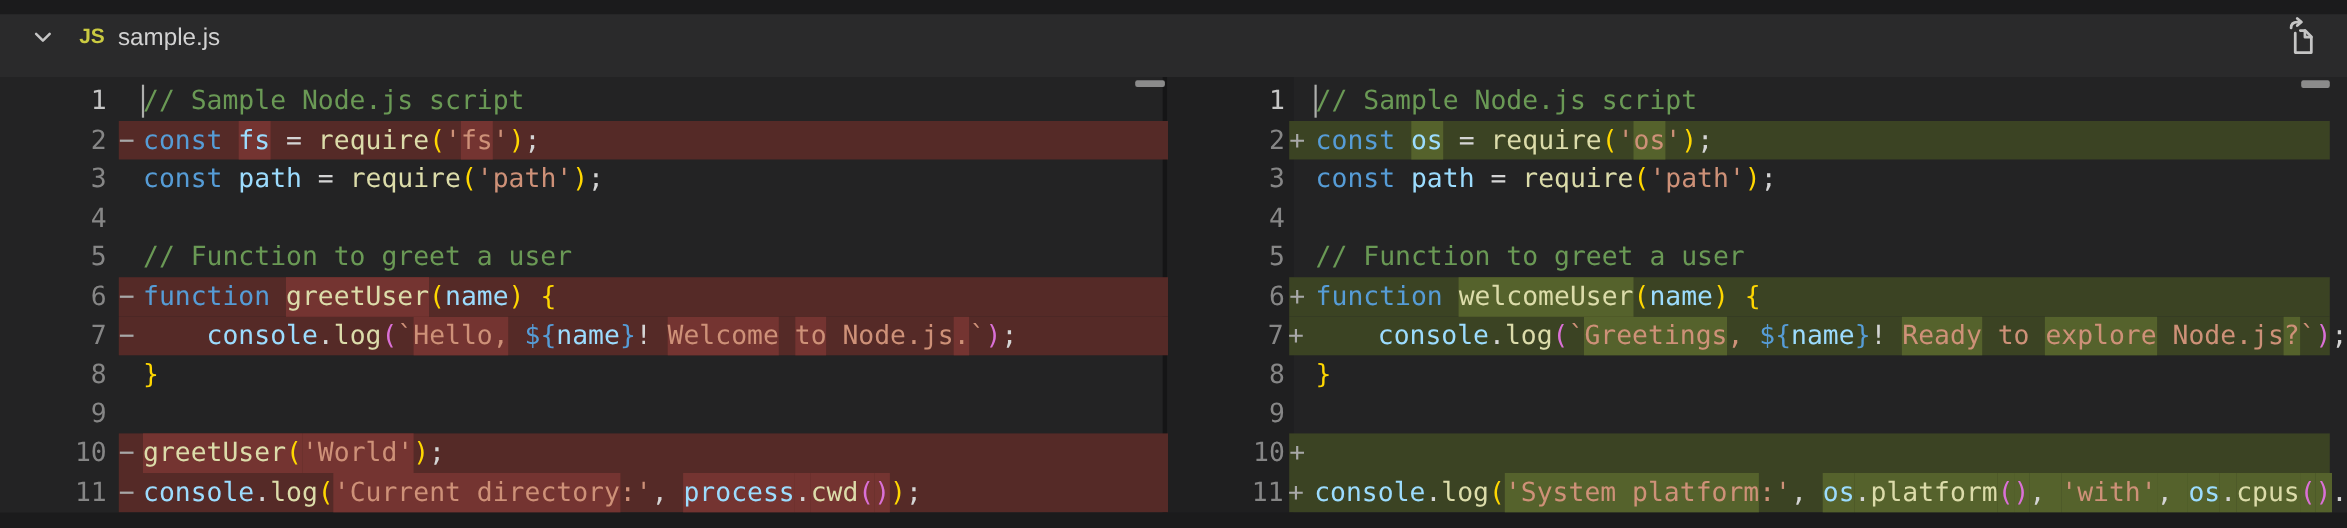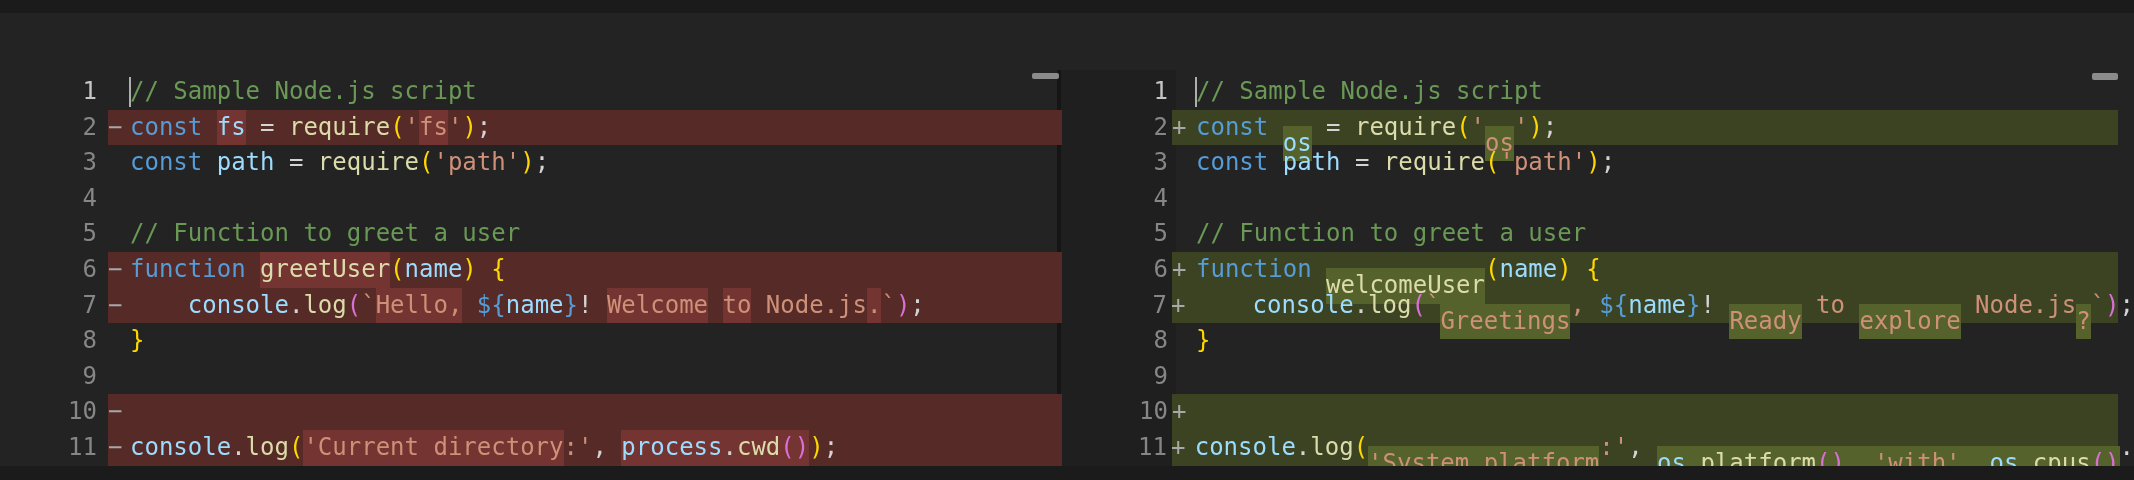--- a/index.html
+++ b/index.html
@@ -51,34 +51,54 @@
   }
   .pane-left .num{width:108px;padding-right:11px;}
   .pane-right .num{width:106px;padding-right:4px;}
   .num.active{color:#c6c6c6;}
   .sign{position:relative;z-index:1;box-sizing:border-box;color:#a8a8a8;line-height:35.6px;}
   .pane-left .sign{width:22px;}
   .pane-right .sign{width:24px;}
   .code{position:relative;z-index:1;white-space:pre;line-height:35.6px;flex:1;overflow:visible;}
   .code span{display:inline-block;height:35.6px;line-height:35.6px;vertical-align:top;white-space:pre;}
   .row.del .code span.hl, .row.del .sign-hl{background:var(--removed-word,#743431);}
-  .row.add .code span.hl{background:var(--added-word,#55622c);margin-top:16px;}
+  .row.add .code span.hl{background:var(--added-word,#55622c);}
 
   .cursor{position:absolute;z-index:2;left:129px;top:3px;width:2px;height:30px;background:#aeafad;}
 
   .overview-mark{position:absolute;z-index:3;background:#8b8b8b;border-radius:2px;}
   .overview-mark.left{left:1032px;top:3px;width:27px;height:6px;}
   .overview-mark.right{left:2092px;top:3px;width:26px;height:7px;}
 </style>
 </head>
 <body>
 
 <div class="window">
   <div class="top-strip"></div>
 
+  <div class="header">
+    <div class="header-inner">
+      <div class="chevron">
+        <svg width="26" height="26" viewBox="0 0 16 16" fill="none" stroke="#c5c5c5" stroke-width="1.4" stroke-linecap="round" stroke-linejoin="round">
+          <polyline points="4.2,6 8,9.8 11.8,6"></polyline>
+        </svg>
+      </div>
+      <span class="js-badge">JS</span>
+      <span class="file-name">sample.js</span>
+      <div class="header-spacer"></div>
+      <div class="action-icon">
+        <svg width="36" height="38" viewBox="0 0 18 19" fill="none" stroke="#c5c5c5" stroke-width="1.25" stroke-linecap="round" stroke-linejoin="round">
+          <path d="M6.3 7.6 V16.4 H13.6 V9.2 L10.9 6.4 H8.6"></path>
+          <path d="M10.7 6.4 V9.4 H13.6"></path>
+          <path d="M4.4 5.2 C4.4 3.3 5.6 2.5 7.2 2.5 H8.6"></path>
+          <path d="M7.2 0.9 L9.1 2.5 L7.2 4.1"></path>
+        </svg>
+      </div>
+    </div>
+  </div>
 
   <div class="code-area">
     <div class="sash"></div>
     <div class="gutter-shade"></div>
     <div id="pane-left" class="pane pane-left">
         <div class="row ctx">
           <span class="num active">1</span>
           <span class="sign"></span>
           <span class="code"><span style="color: rgb(106, 153, 85);">// Sample Node.js script</span></span>
           <div class="cursor"></div>
@@ -119,20 +139,21 @@
           <span class="code"><span style="color: rgb(255, 215, 0);">}</span></span>
         </div>
         <div class="row ctx">
           <span class="num">9</span>
           <span class="sign"></span>
           <span class="code"></span>
         </div>
         <div class="row del">
           <span class="num">10</span>
           <span class="sign">−</span>
+          <span class="code"><span class="hl" style="color: rgb(220, 220, 170);">greetUser</span><span class="hl" style="color: rgb(255, 215, 0);">(</span><span class="hl" style="color: rgb(206, 145, 120);">'World'</span><span style="color: rgb(255, 215, 0);">)</span><span style="color: rgb(212, 212, 212);">;</span></span>
         </div>
         <div class="row del">
           <span class="num">11</span>
           <span class="sign">−</span>
           <span class="code"><span style="color: rgb(156, 220, 254);">console</span><span style="color: rgb(212, 212, 212);">.</span><span style="color: rgb(220, 220, 170);">log</span><span style="color: rgb(255, 215, 0);">(</span><span class="hl" style="color: rgb(206, 145, 120);">'Current directory</span><span style="color: rgb(206, 145, 120);">:'</span><span style="color: rgb(212, 212, 212);">, </span><span class="hl" style="color: rgb(156, 220, 254);">process</span><span class="hl" style="color: rgb(212, 212, 212);">.</span><span class="hl" style="color: rgb(220, 220, 170);">cwd</span><span class="hl" style="color: rgb(218, 112, 214);">(</span><span class="hl" style="color: rgb(218, 112, 214);">)</span><span style="color: rgb(255, 215, 0);">)</span><span style="color: rgb(212, 212, 212);">;</span></span>
         </div>
       </div>
     <div id="pane-right" class="pane pane-right">
         <div class="row ctx">
           <span class="num active">1</span>

